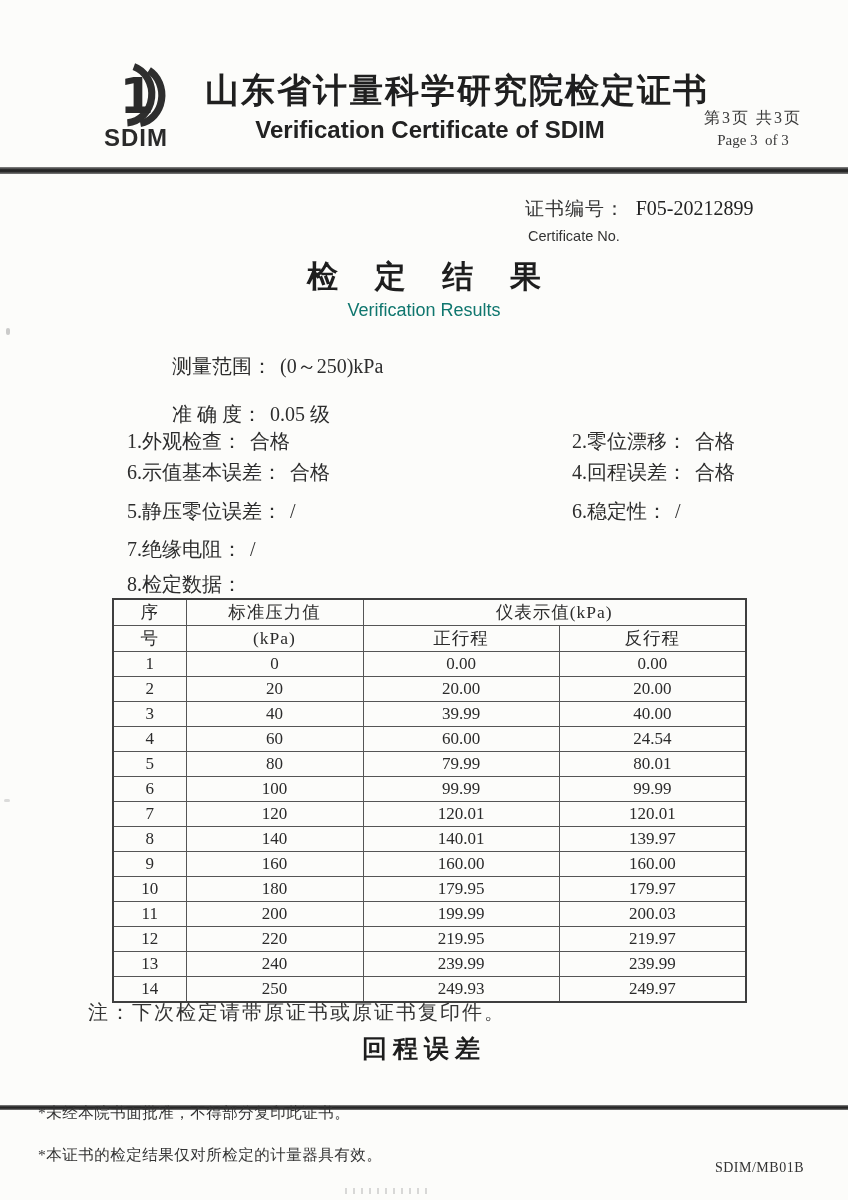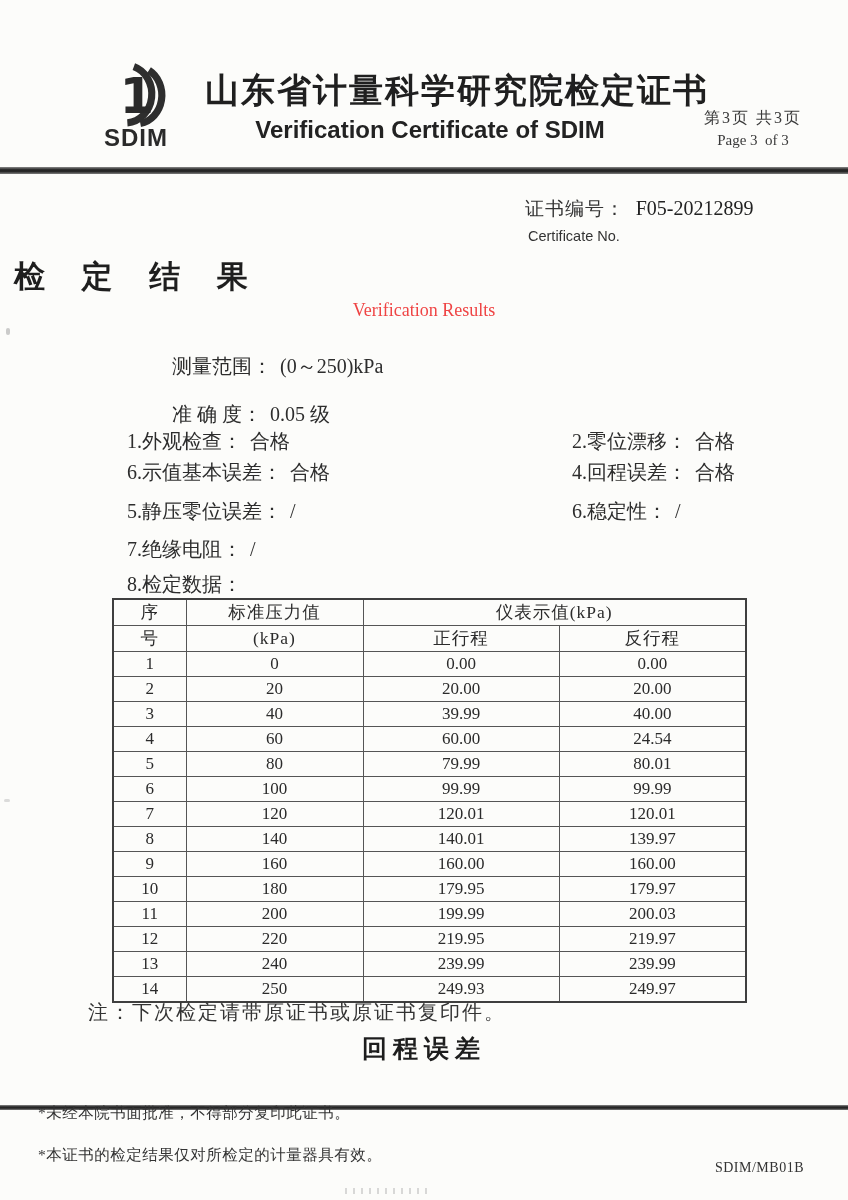--- a/index.html
+++ b/index.html
@@ -43,29 +43,29 @@
   .cert-no{position:absolute;left:525px;top:196px;font-size:19px;white-space:nowrap;}
   .cert-no .label{letter-spacing:1px;color:#333;}
   .cert-no .value{font-size:20px;color:#222;margin-left:6px;}
   .cert-no-en{
     position:absolute;left:528px;top:228px;
     font-family:"Liberation Sans","DejaVu Sans",sans-serif;
     font-size:14.5px;color:#333;
   }
   
   .results-cn{
-    position:absolute;left:0;top:256px;width:848px;text-align:left;
+    position:absolute;left:0;top:256px;width:848px;text-align:center;
     font-family:"Liberation Sans","DejaVu Sans",sans-serif;
     font-size:31px;font-weight:bold;letter-spacing:14px;color:#1e1e1e;
     text-indent:14px;white-space:nowrap;
   }
   .results-en{
     position:absolute;left:0;top:300px;width:848px;text-align:center;
-    font-family:Liberation Serif, serif;
-    font-size:18px;color:#ef4444;
+    font-family:Liberation Sans, sans-serif;
+    font-size:18px;color:#0f766e;
   }
   
   .spec-line{position:absolute;left:152px;font-size:20px;white-space:pre;color:#2d2d2d;}
   .spec-range{top:330px;}
   .spec-accuracy{top:378px;}
   .spec-line .value{margin-left:8px;}
   
   .check-item{position:absolute;font-size:20px;white-space:nowrap;color:#2d2d2d;}
   .check-item .value{margin-left:8px;}
   .ci-l{left:127px;}

